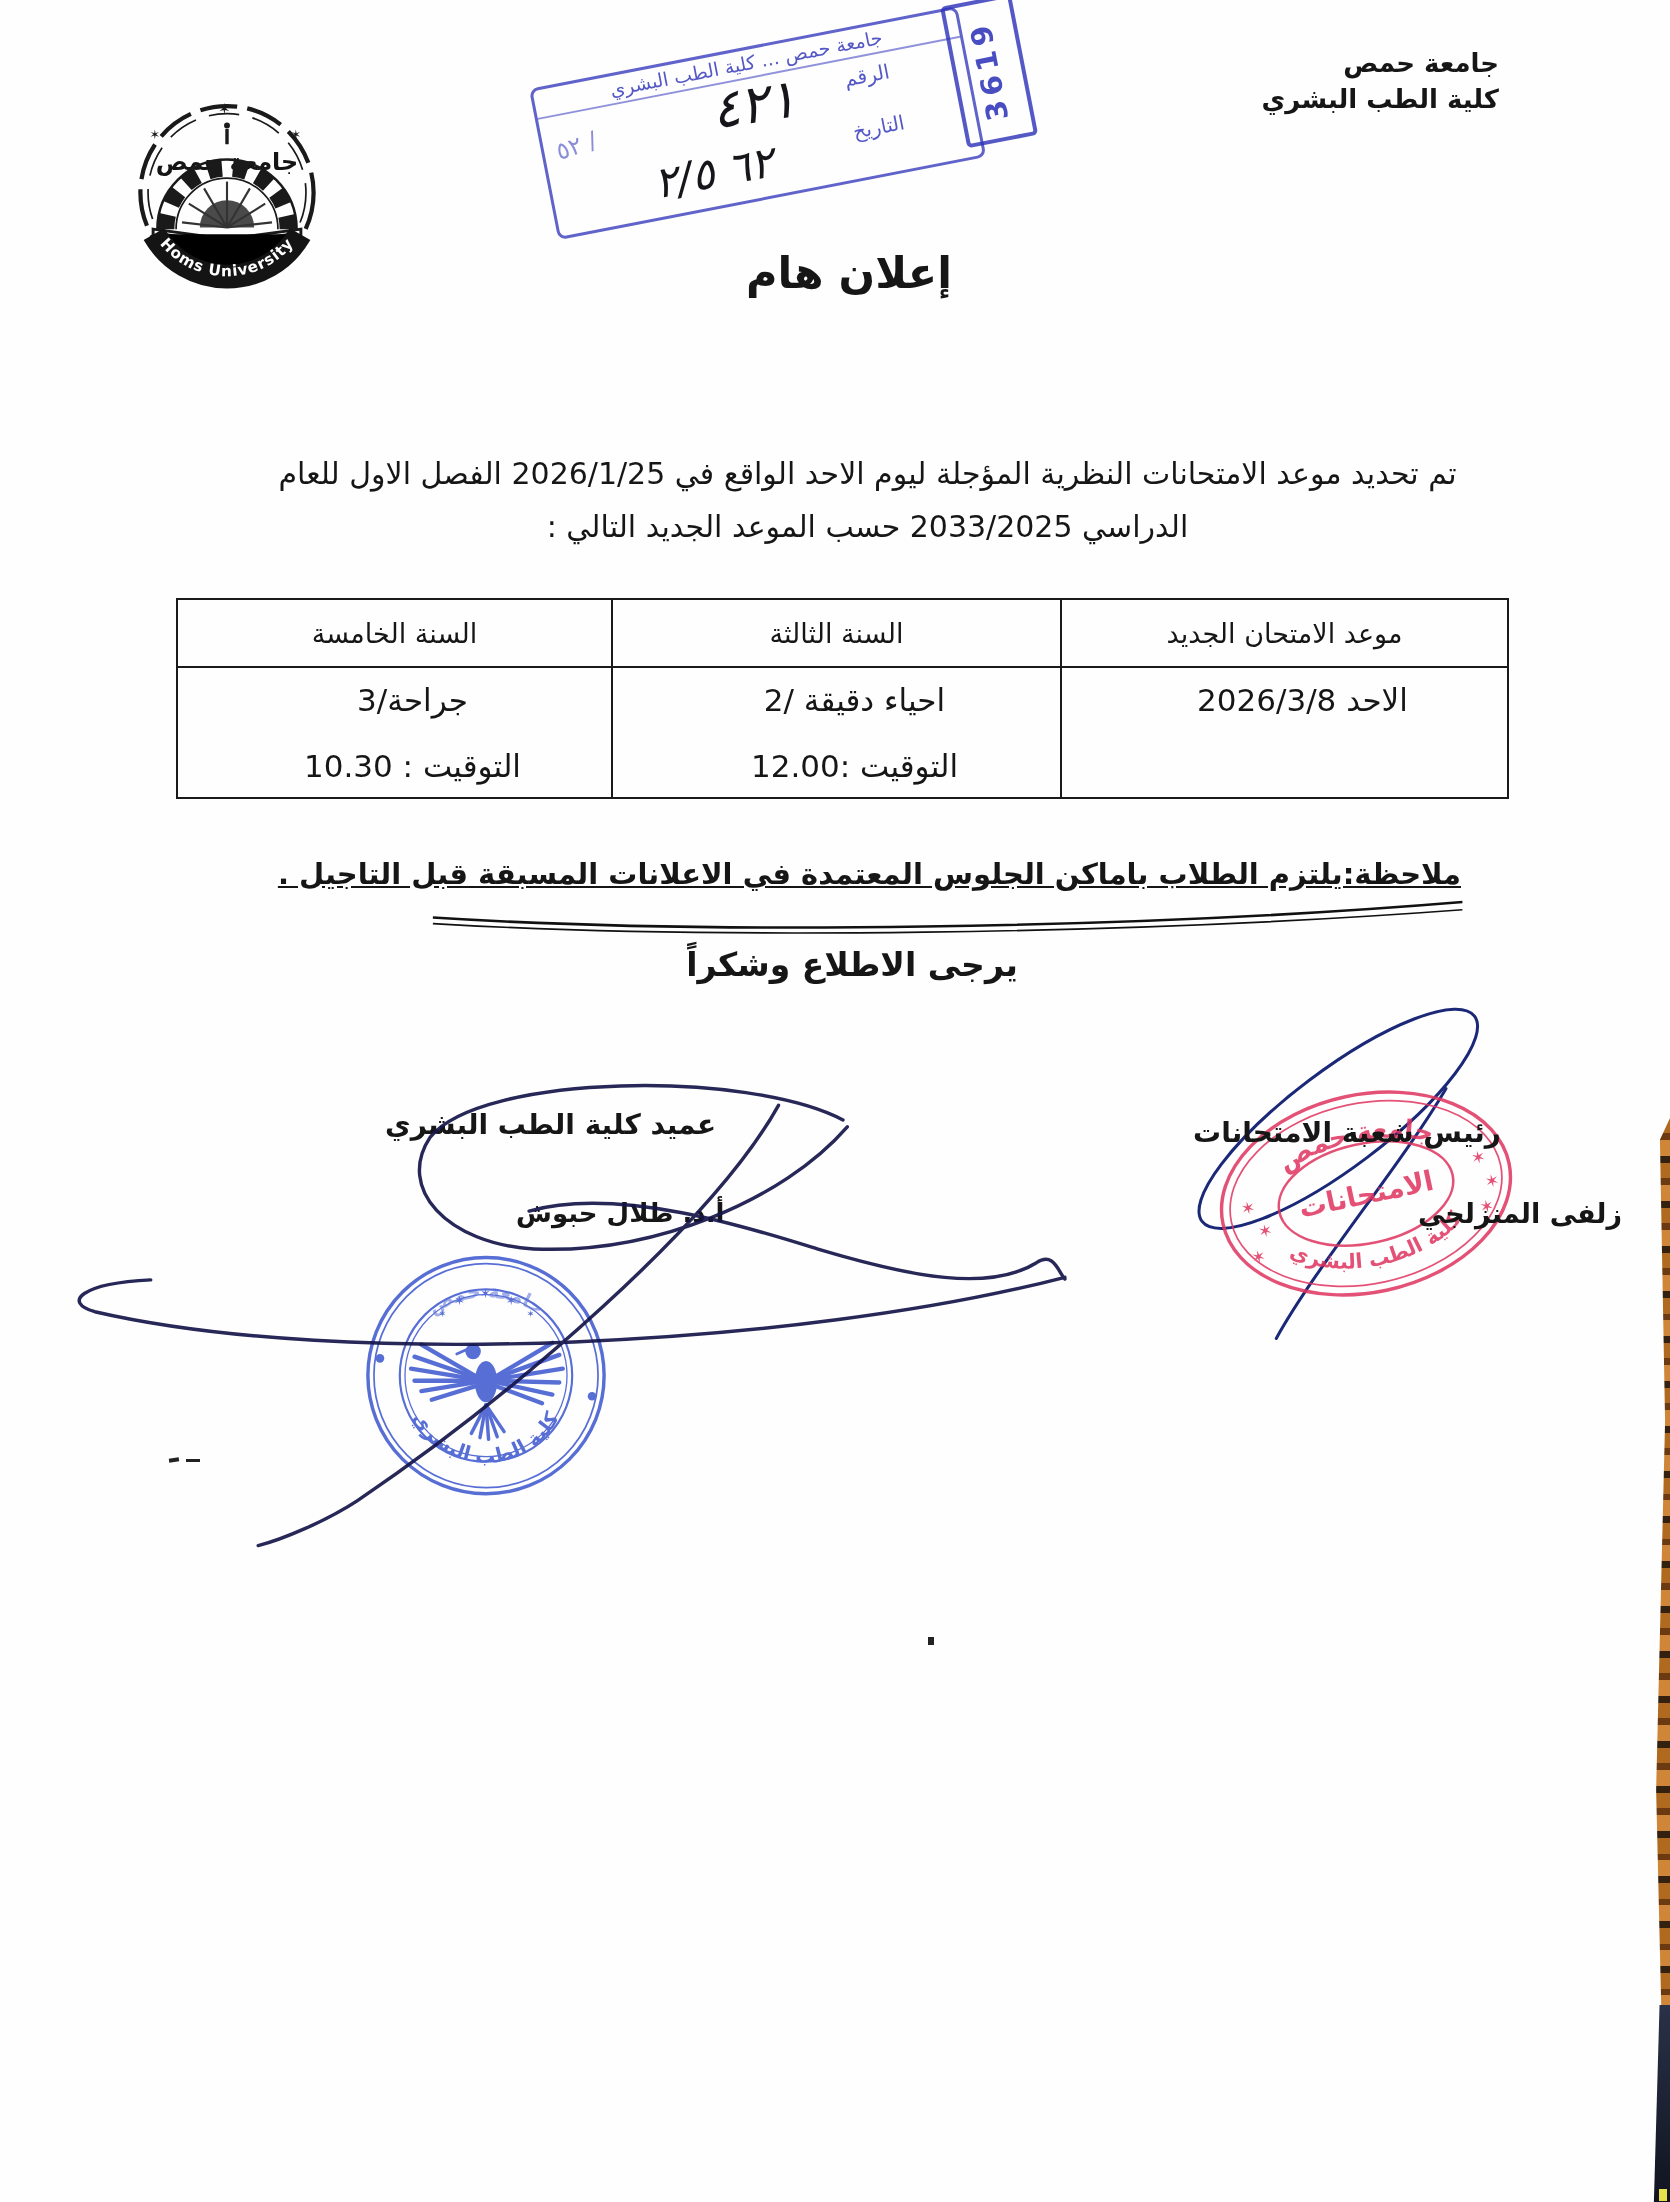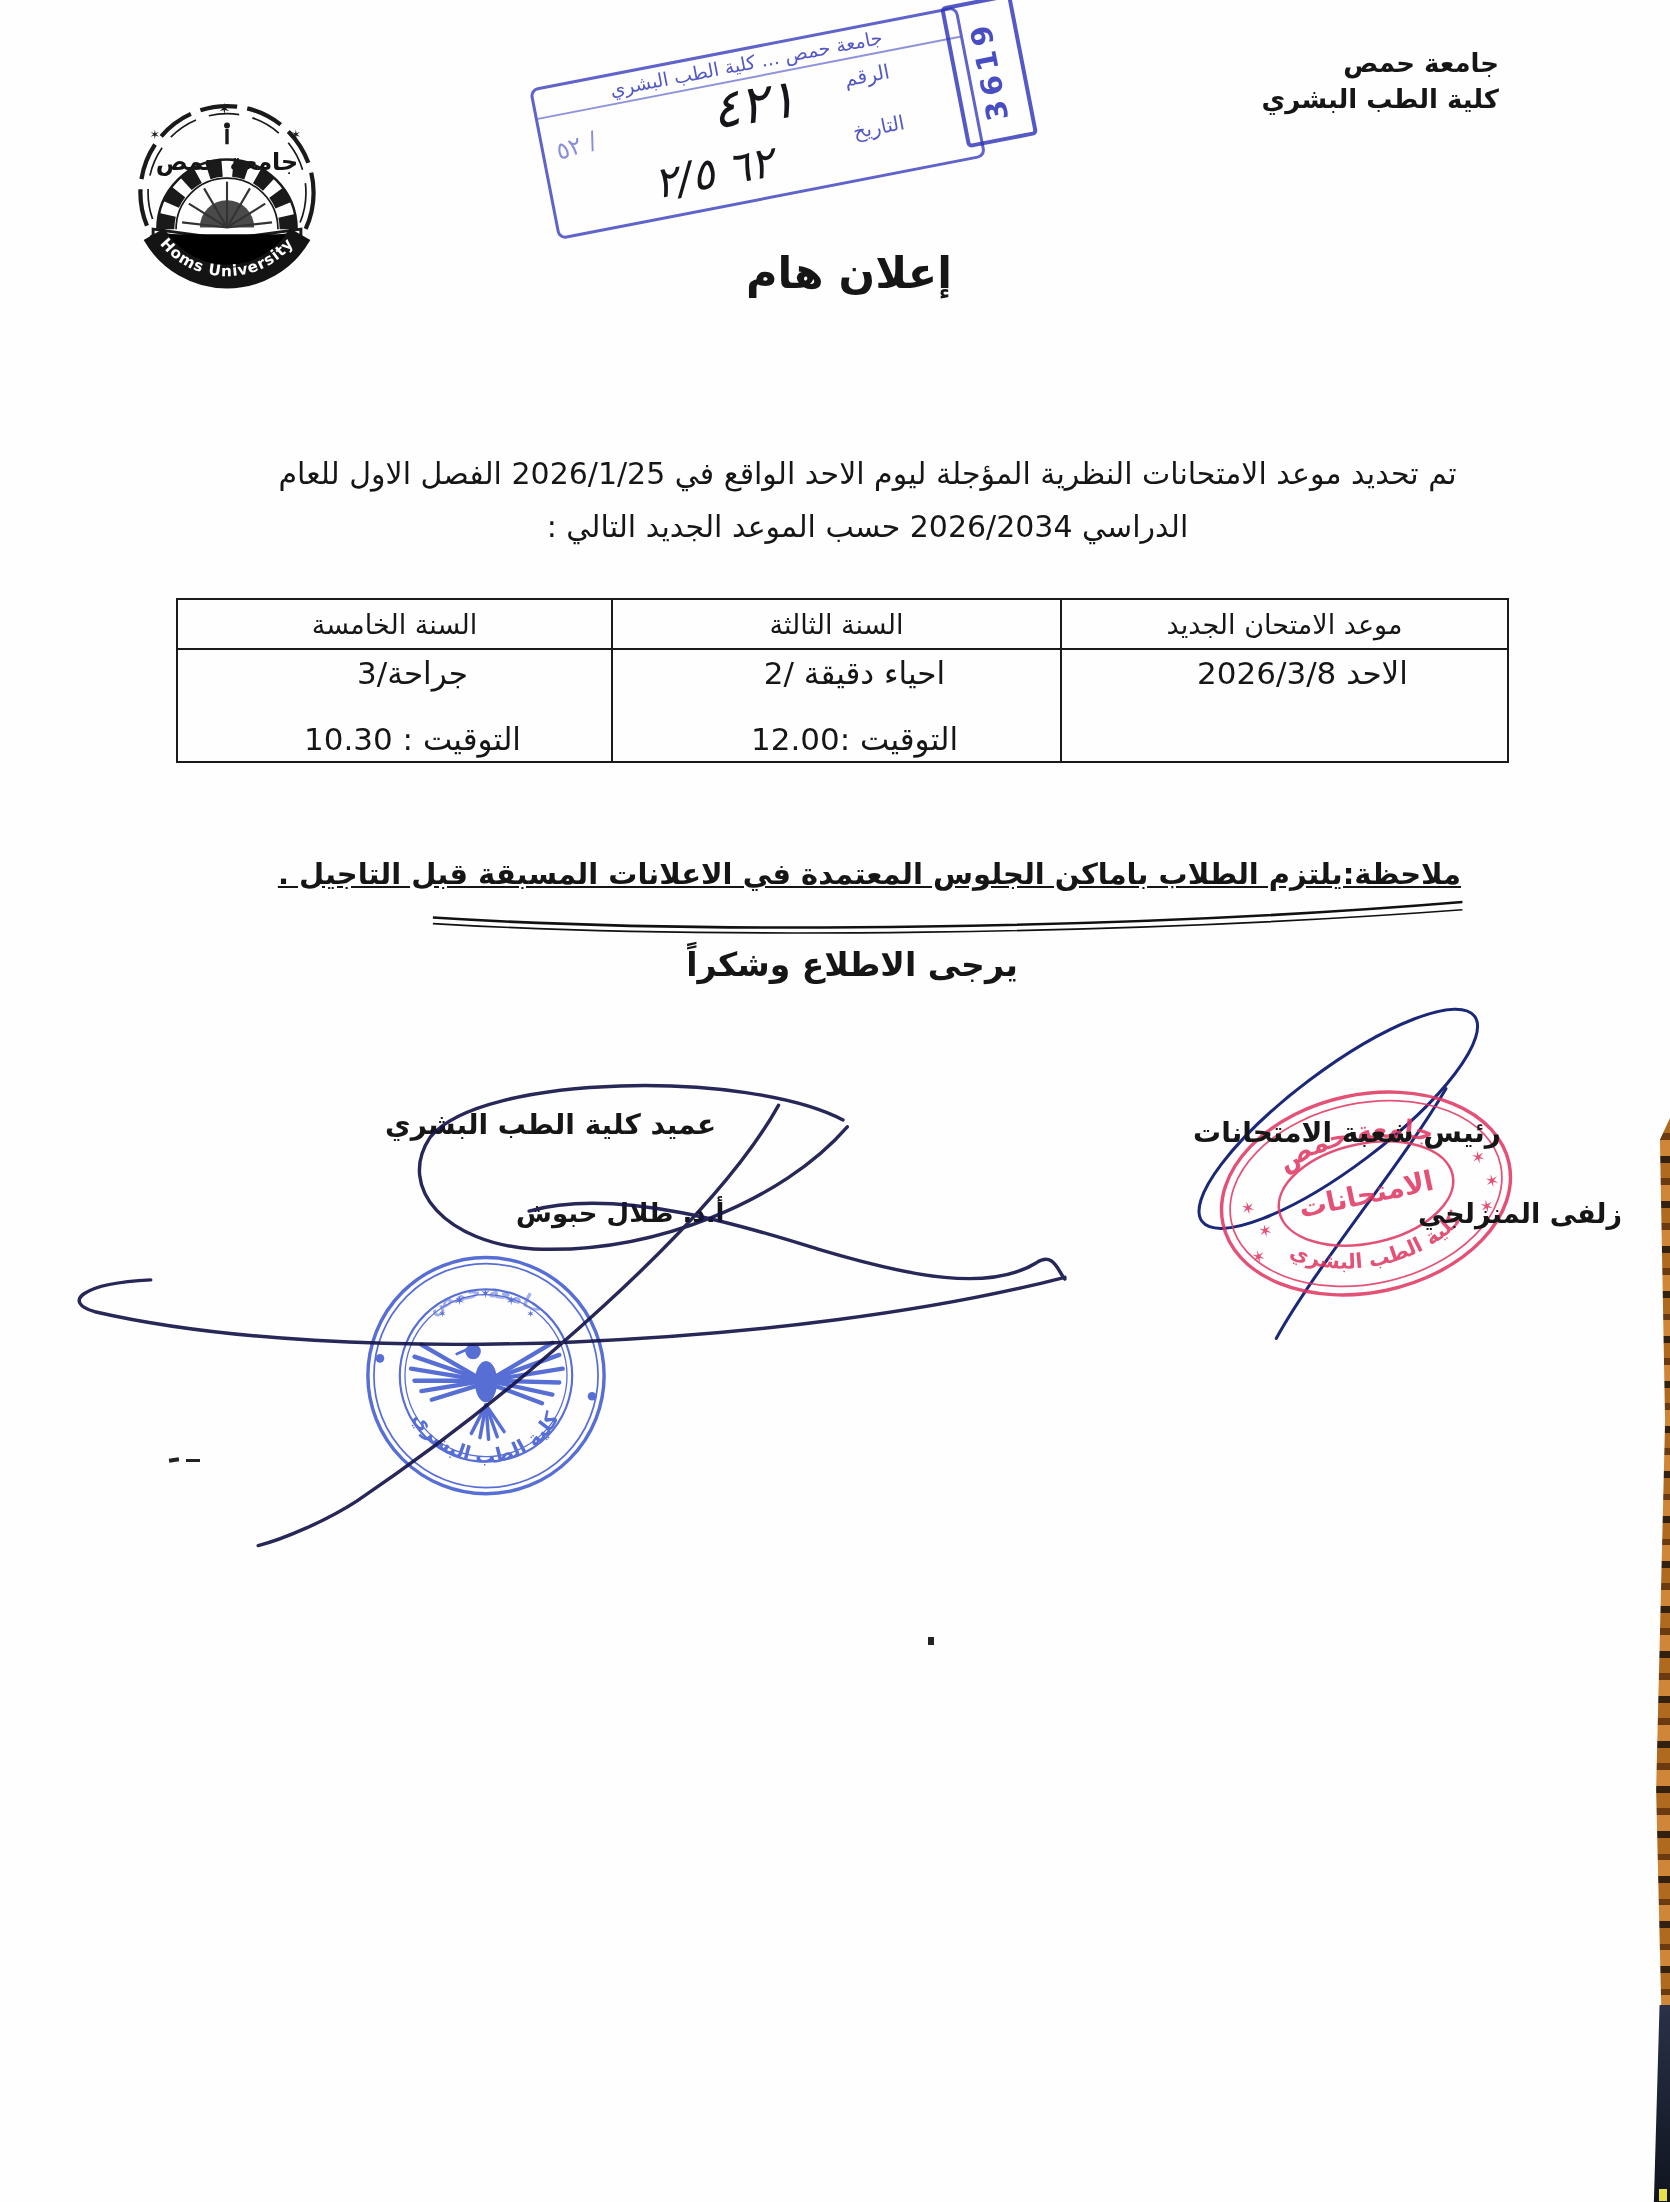--- a/index.html
+++ b/index.html
@@ -10,21 +10,21 @@
   .abs{position:absolute;}
   .rtl{direction:rtl;unicode-bidi:plaintext;}
   
   .org-header{top:45px;right:171px;text-align:right;font-size:26px;line-height:36px;font-weight:600;}
   
   .doc-title{top:248px;left:849px;transform:translateX(-50%);font-size:43px;font-weight:bold;white-space:nowrap;}
   
   .intro{top:447px;right:71px;width:1463px;text-align:center;font-size:30px;line-height:53px;font-weight:500;}
   
   table.sched{border-collapse:collapse;direction:rtl;table-layout:fixed;}
-  table.sched th,table.sched td{border:2.6px solid #1a1a1a;vertical-align:top;padding:0;}
+  table.sched th,table.sched td{border:2.6px solid #1a1a1a;vertical-align:top;padding:9px;}
   table.sched th{height:48px;font-size:27px;font-weight:500;text-align:center;vertical-align:middle;}
   .cellwrap{display:flex;flex-direction:column;justify-content:space-between;height:102px;padding:5.2px 8.6px 3.4px;
             font-size:31px;text-align:center;margin-left:36px;}
   
   .note-line{top:857px;right:209px;font-size:29px;font-weight:bold;text-decoration:underline;white-space:nowrap;}
   .closing-line{top:945px;left:852px;transform:translateX(-50%);font-size:33px;font-weight:600;white-space:nowrap;}
   
   .sig-title{font-size:28px;font-weight:bold;white-space:nowrap;}
   .sig-name{font-size:26px;font-weight:bold;white-space:nowrap;}
   
@@ -117,21 +117,21 @@
     <div class="abs" style="left:12px;top:48px;font-size:24px;color:rgba(42,47,184,.55);transform:rotate(-8deg);">٥٢ /</div>
   </div>
   <div class="abs rcode-box">
     <span>3619</span>
   </div>
 
   <div class="abs doc-title rtl">إعلان هام</div>
 
   <div class="abs intro rtl">
     <div>تم تحديد موعد الامتحانات النظرية المؤجلة ليوم الاحد الواقع في  2026/1/25  الفصل الاول للعام</div>
-    <div>الدراسي 2026/2034 حسب الموعد الجديد التالي :</div>
+    <div>الدراسي 2033/2025 حسب الموعد الجديد التالي :</div>
   </div>
 
   <table class="sched abs" style="left:176px;top:598px;width:1332px;">
     <colgroup>
         <col style="width:447px">
         <col style="width:449px">
         <col style="width:435px">
       </colgroup>
     <tbody>
         <tr>

